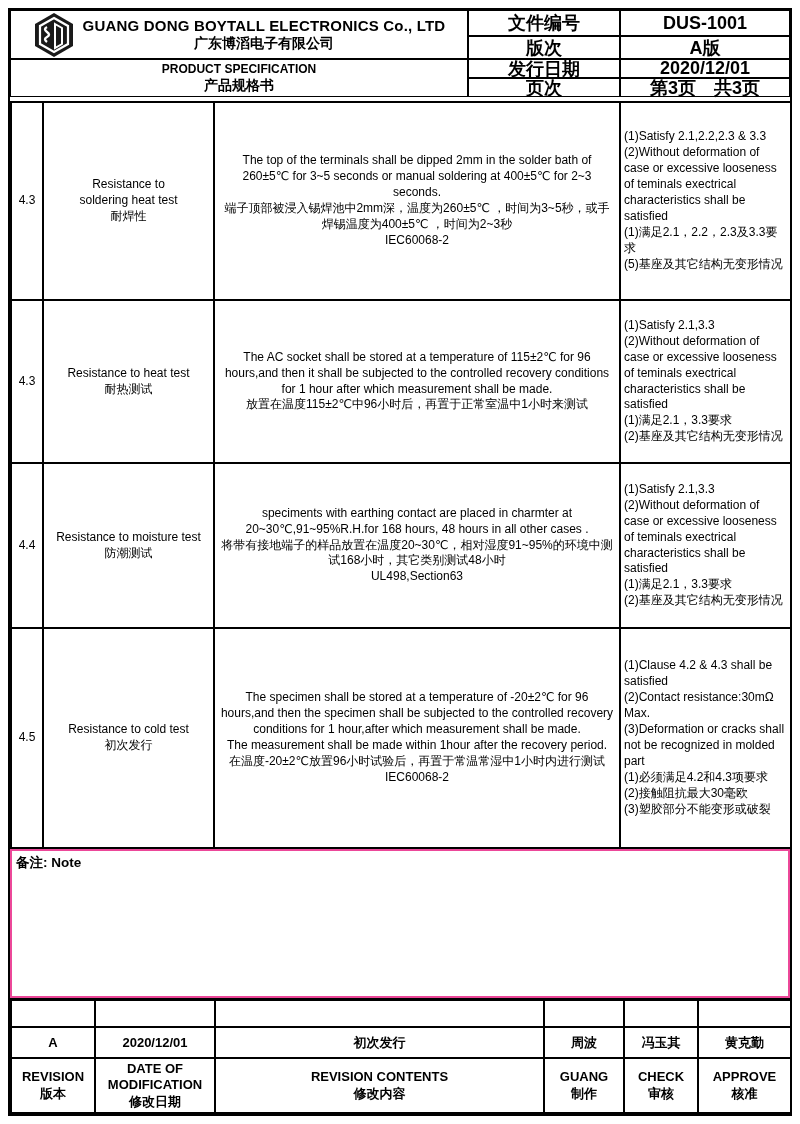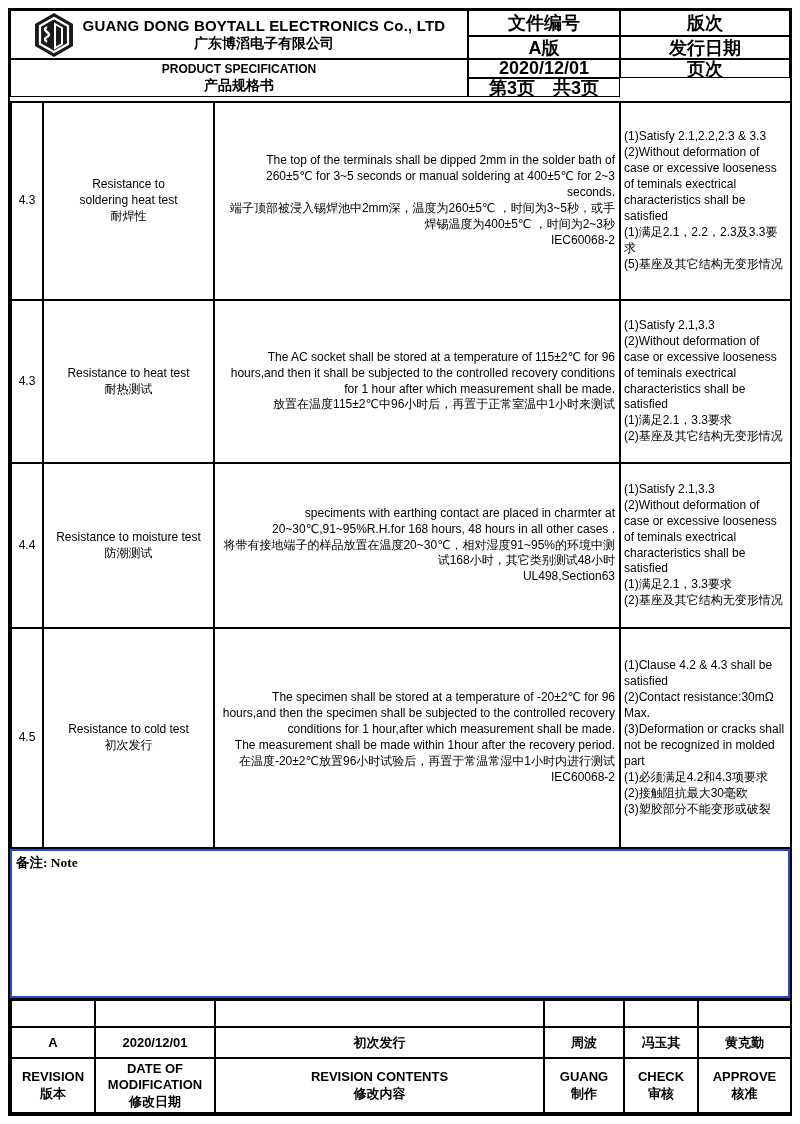--- a/index.html
+++ b/index.html
@@ -49,34 +49,33 @@
   table { border-collapse:collapse; table-layout:fixed; width:100%; }
   td { border:2px solid #000; vertical-align:middle; }
   .spec-table { margin-top:4px; }
   .spec-table td { font-size:12px; line-height:1.33; }
   .col-item   { width:32px; }
   .col-name   { width:171px; }
   .col-desc   { width:406px; }
   .col-req    { width:171px; }
   .cell-item  { text-align:center; font-size:12.5px; }
   .cell-name  { text-align:center; }
-  .cell-desc  { padding:11px 4px; text-align:right; }
+  .cell-desc  { padding:11px 4px; text-align:center; }
   .cell-req   { padding:3px 3px; text-align:left; vertical-align:middle; line-height:1.34; }
   .r1 td { height:198px; }
   .r2 td { height:163px; }
   .r3 td { height:165px; }
   .r4 td { height:220px; }
 
   
   .note-box {
     flex:1;
-    border:2px solid #1d4ed8;
+    border:2px solid #ec4899;
     border-top-width:2px;
     padding:2px 4px;
-    font-family:Liberation Serif, serif;
   }
   .note-label { font-weight:bold; font-size:13.5px; }
 
   
   .rev-table { border-top:3px solid #000; }
   .rev-table td { text-align:center; font-weight:bold; }
   .rev-empty td { height:28px; }
   .rev-data td { height:31px; font-size:13px; }
   .rev-foot td { height:55px; font-size:13px; line-height:1.25; }
   .rc1 { width:84px; } .rc2 { width:120px; } .rc3 { width:329px; }
@@ -97,20 +96,21 @@
             <path d="M14 15 q-4 2 0 5 q4 3 0 5 q-4 2 0 5" stroke="#fff" stroke-width="2.4" fill="none"></path>
             <path d="M22 12 l7 4 l0 16 l-7 4 z" fill="#1a1a1a" stroke="#fff" stroke-width="2"></path>
           </svg>
         </span>
         <span class="company-names">
           <div class="company-en">GUANG DONG BOYTALL ELECTRONICS Co., LTD</div>
           <div class="company-cn">广东博滔电子有限公司</div>
         </span>
       </div>
       <div class="hlabel">文件编号</div>
+      <div class="hvalue">DUS-1001</div>
       <div class="hlabel">版次</div>
       <div class="hvalue">A版</div>
       <div class="title-cell">
         <div class="title-en">PRODUCT SPECIFICATION</div>
         <div class="title-cn">产品规格书</div>
       </div>
       <div class="hlabel">发行日期</div>
       <div class="hvalue">2020/12/01</div>
       <div class="hlabel">页次</div>
       <div class="hvalue">第3页　共3页</div>

